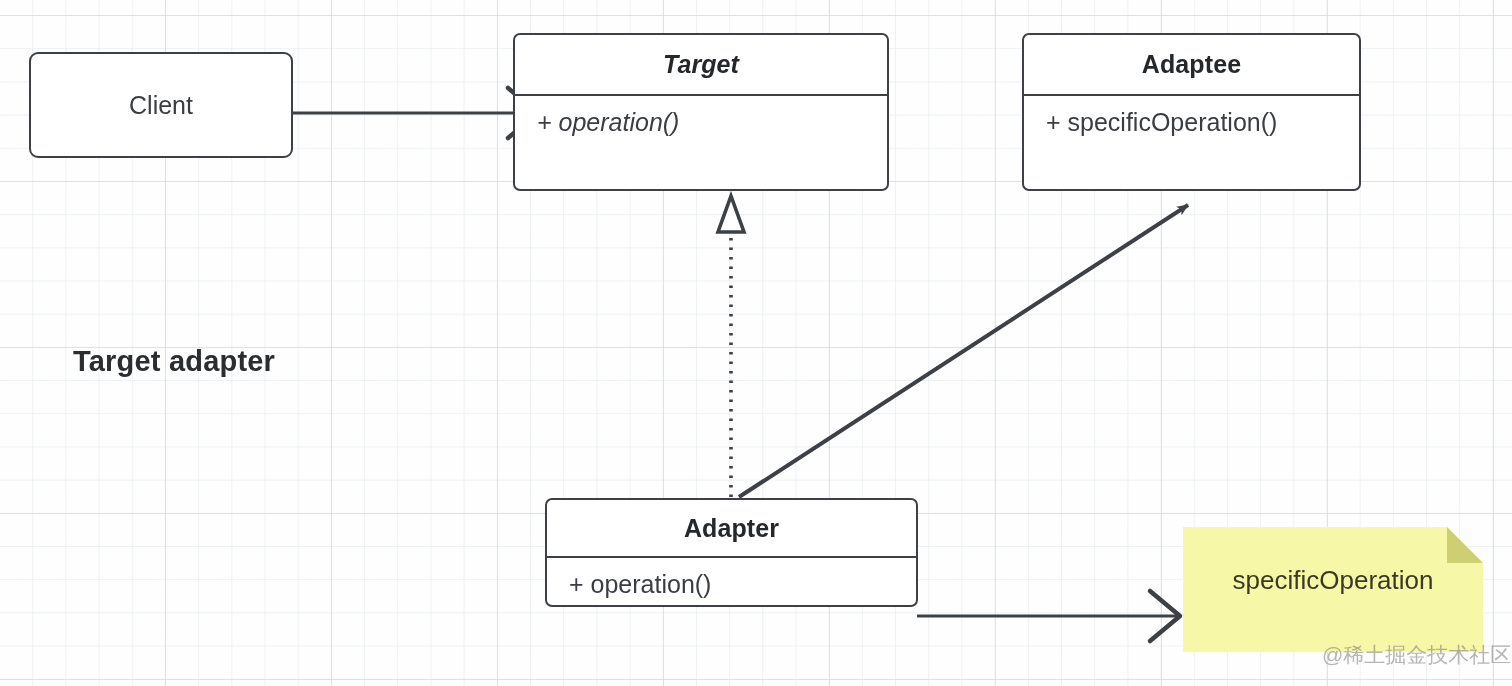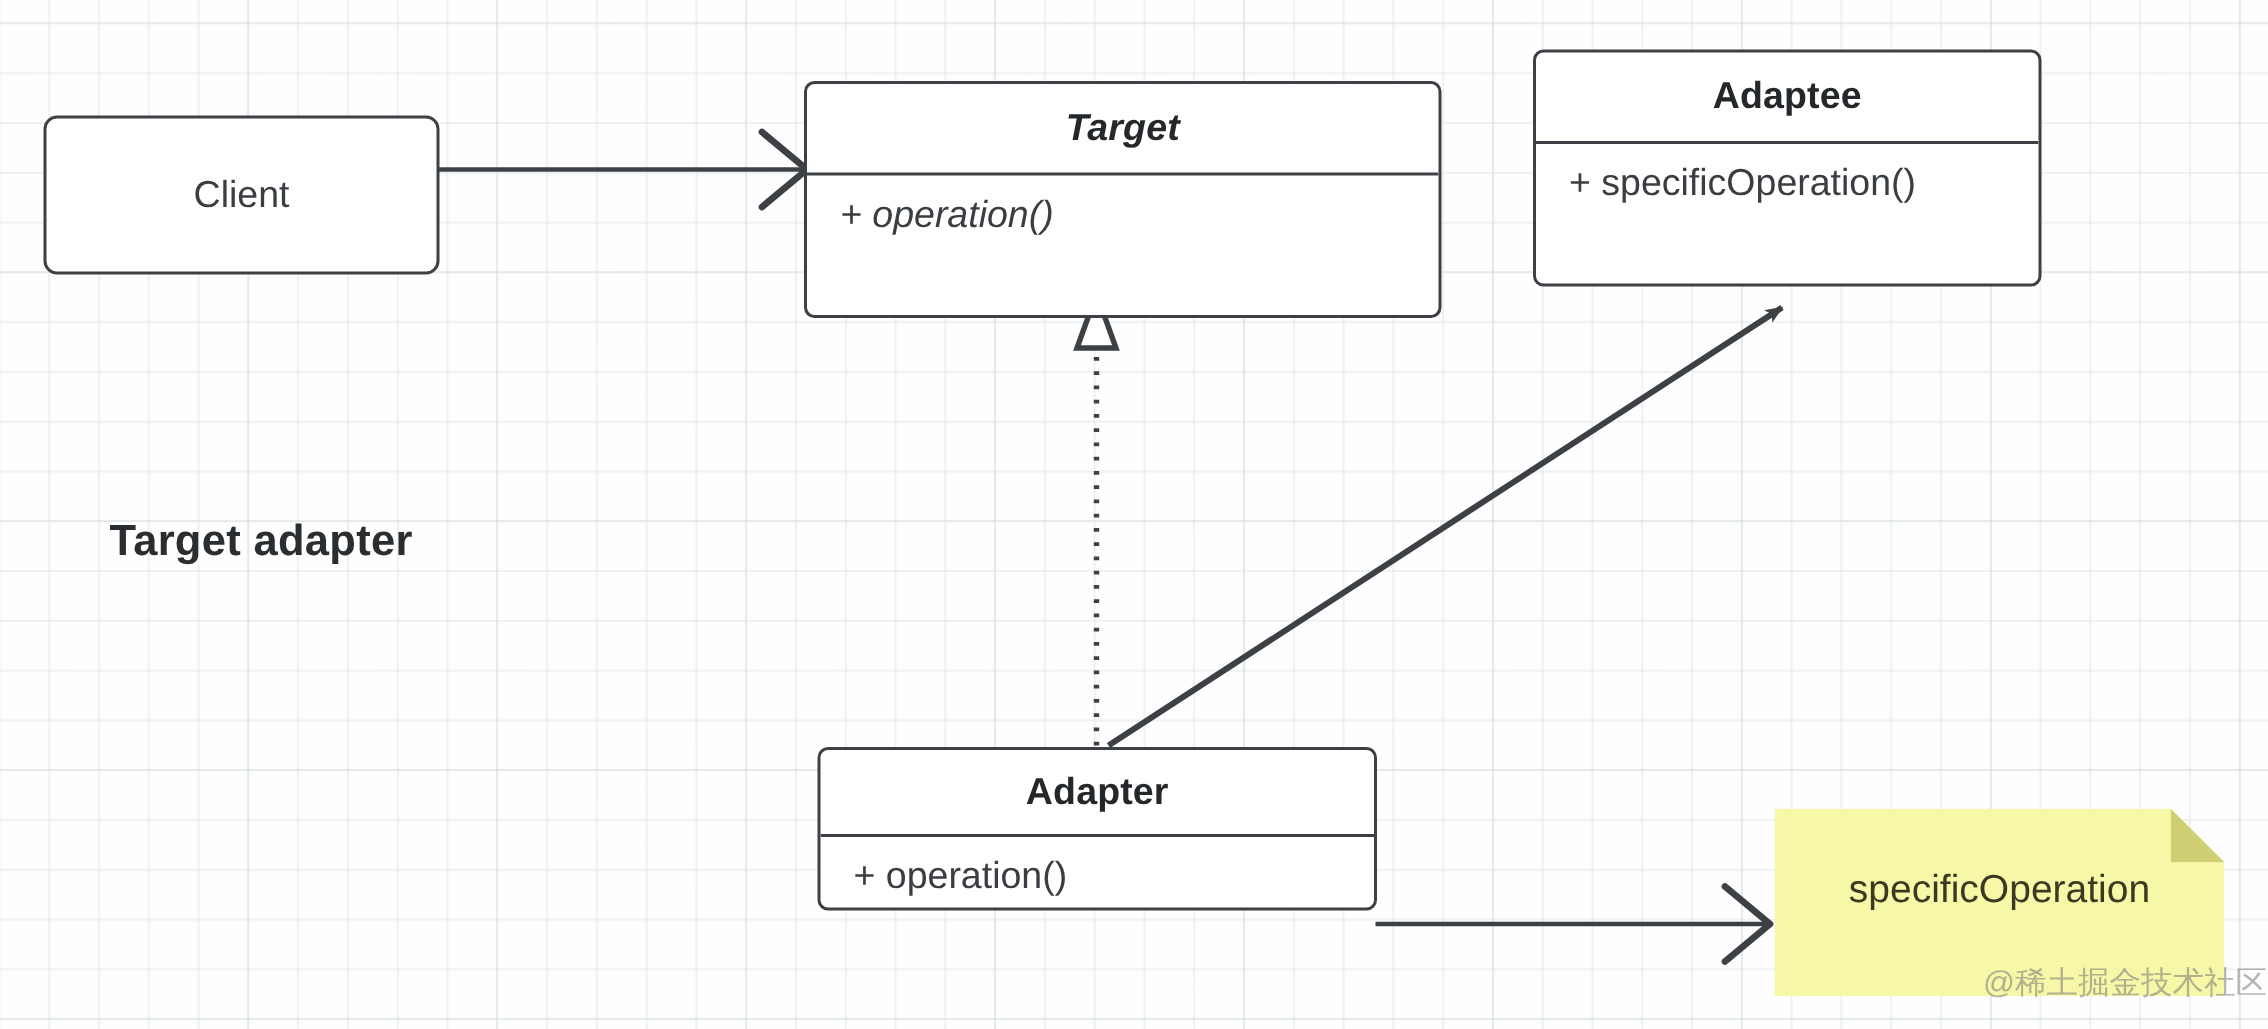--- a/index.html
+++ b/index.html
@@ -90,21 +90,20 @@
     font-size: 29px;
     font-weight: bold;
     letter-spacing: 0.2px;
     white-space: nowrap;
   }
 
   
   .note {
     position: absolute;
     box-sizing: border-box;
-    margin-top: 12px;
   }
   .note-body {
     position: absolute;
     inset: 0;
     background: #f7f7a8;
     clip-path: polygon(0 0, calc(100% - 36px) 0, 100% 36px, 100% 100%, 0 100%);
   }
   .note-fold {
     position: absolute;
     top: 0;
@@ -168,25 +167,25 @@
     <g>
       <line x1="739" y1="497" x2="1188" y2="205" stroke="#3d4044" stroke-width="4" marker-end="url(#mk-filled)"></line>
     </g>
 
     <g>
       <line x1="917" y1="616" x2="1180" y2="616" stroke="#3d4044" stroke-width="3"></line>
       <polyline points="1150,591 1180,616 1150,641" fill="none" stroke="#3d4044" stroke-width="4.5" stroke-linecap="round" stroke-linejoin="round"></polyline>
     </g>
   </svg>
 
-  <div class="plain-box" style="left:29px; top:77px; width:264px; height:106px;">
+  <div class="plain-box" style="left:29px; top:52px; width:264px; height:106px;">
     <span>Client</span>
   </div>
 
-  <div class="uml-box" style="left:536px; top:33px; width:425px; height:158px;margin-top:21px;">
+  <div class="uml-box" style="left:513px; top:33px; width:376px; height:158px;">
     <div class="uml-title italic" style="height:61px;">Target</div>
     <div class="uml-body italic">+ operation()</div>
   </div>
 
   <div class="uml-box" style="left:1022px; top:33px; width:339px; height:158px;">
     <div class="uml-title" style="height:61px;">Adaptee</div>
     <div class="uml-body">+ specificOperation()</div>
   </div>
 
   <div class="uml-box" style="left:545px; top:498px; width:373px; height:109px;">

